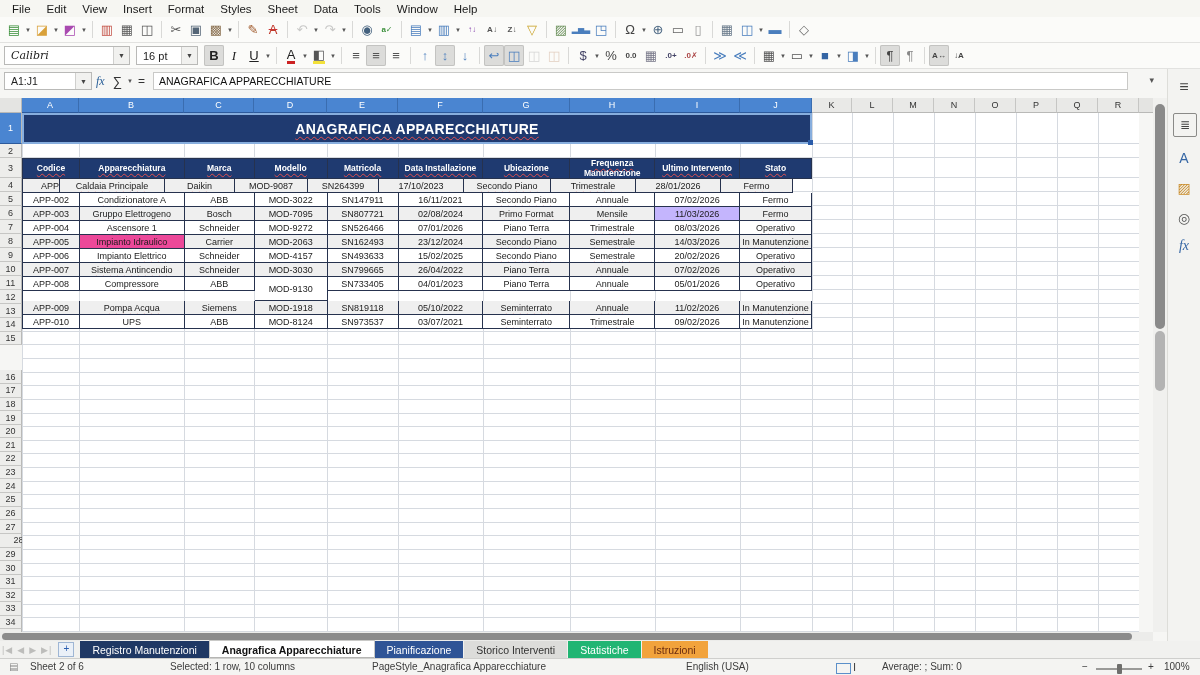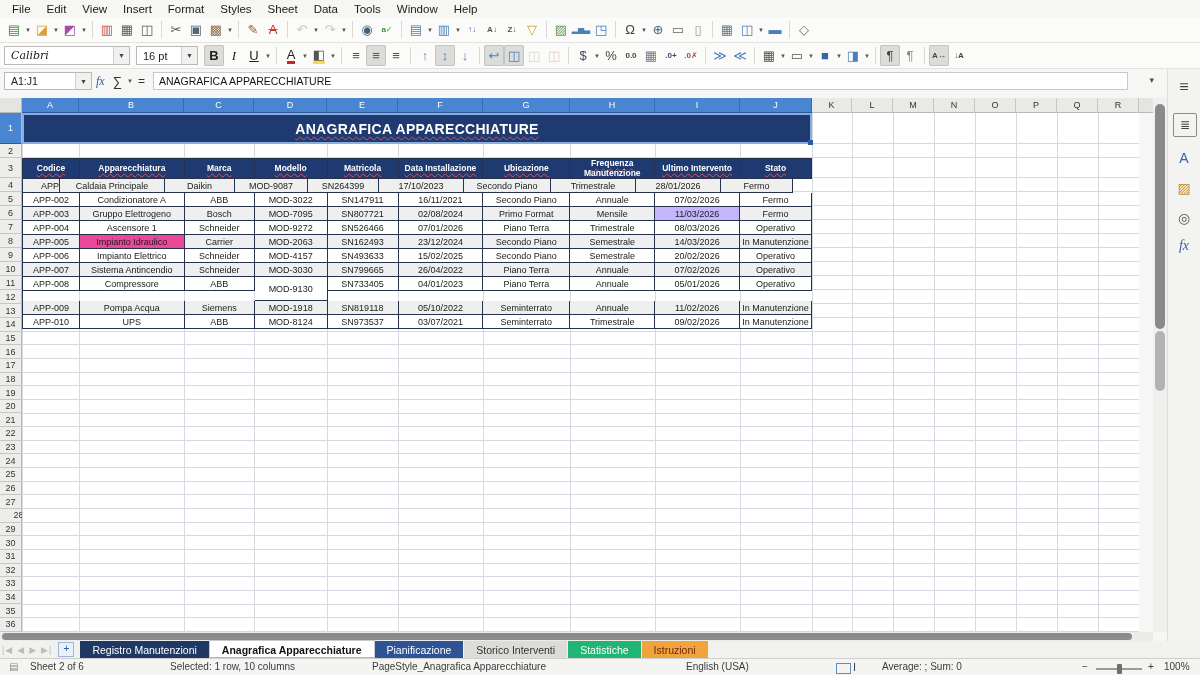--- a/index.html
+++ b/index.html
@@ -428,21 +428,21 @@
       <div class="rowh" style="height: 14px;">6</div>
       <div class="rowh" style="height: 14px;">7</div>
       <div class="rowh" style="height: 14px;">8</div>
       <div class="rowh" style="height: 14px;">9</div>
       <div class="rowh" style="height: 14px;">10</div>
       <div class="rowh" style="height: 14px;">11</div>
       <div class="rowh" style="height: 14px;">12</div>
       <div class="rowh" style="height: 14px;">13</div>
       <div class="rowh" style="height: 13.65px;">14</div>
       <div class="rowh" style="height: 13.65px;">15</div>
-      <div class="rowh" style="height: 13.65px;">16</div>
+      <div class="rowh" style="height: 13.65px; margin-top: 25px;">16</div>
       <div class="rowh" style="height: 13.65px;">17</div>
       <div class="rowh" style="height: 13.65px;">18</div>
       <div class="rowh" style="height: 13.65px;">19</div>
       <div class="rowh" style="height: 13.65px;">20</div>
       <div class="rowh" style="height: 13.65px;">21</div>
       <div class="rowh" style="height: 13.65px;">22</div>
       <div class="rowh" style="height: 13.65px;">23</div>
       <div class="rowh" style="height: 13.65px;">24</div>
       <div class="rowh" style="height: 13.65px;">25</div>
       <div class="rowh" style="height: 13.65px;">26</div>

